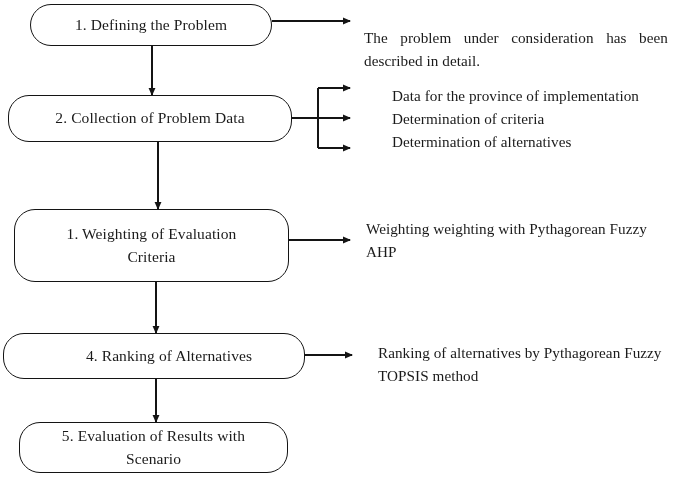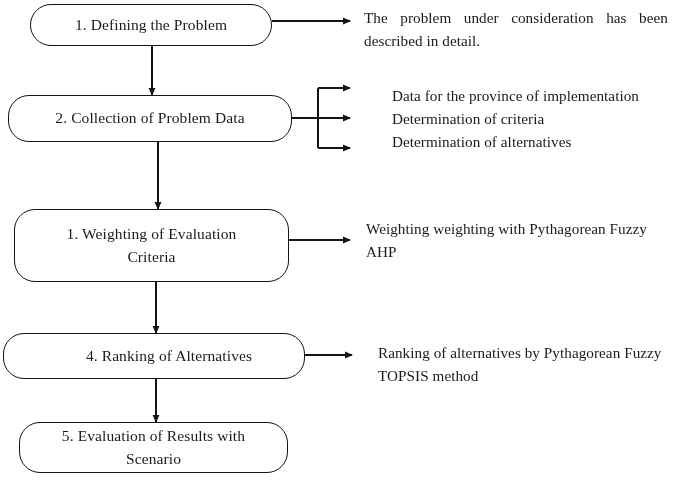--- a/index.html
+++ b/index.html
@@ -45,20 +45,21 @@
     position: absolute;
     font-size: 15.2px;
     line-height: 1.52;
     letter-spacing: 0.05px;
     white-space: pre-line;
     color: #1a1a1a;
   }
   .note-justify {
     text-align: justify;
     text-justify: inter-word;
+    margin-top: 20px;
   }
 </style>
 </head>
 <body>
 
 <svg id="flow-canvas" viewBox="0 0 685 482" xmlns="http://www.w3.org/2000/svg">
   <defs>
     <marker id="arrow-head" markerWidth="9" markerHeight="9" refX="7.4" refY="4" orient="auto" markerUnits="userSpaceOnUse">
       <path d="M0,0.4 L8.4,4 L0,7.6 z" fill="#141414"></path>
     </marker>

